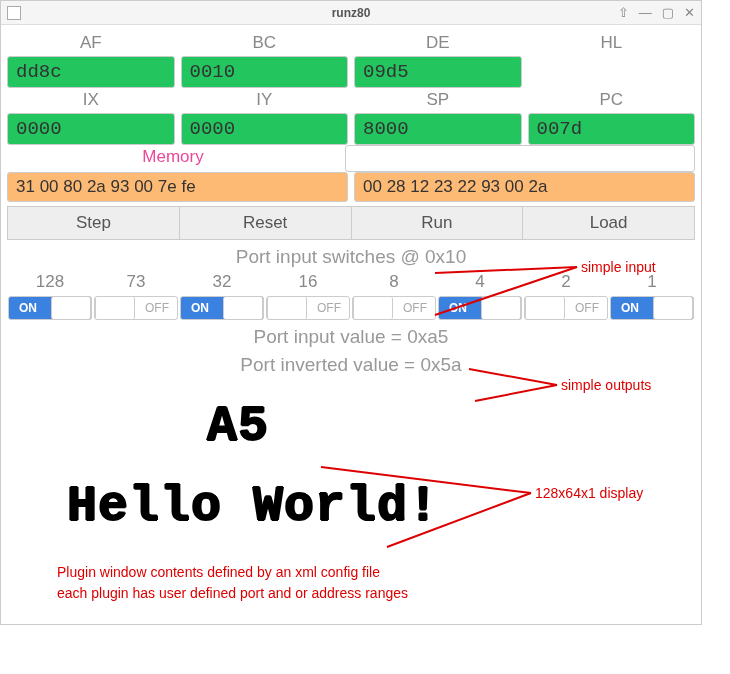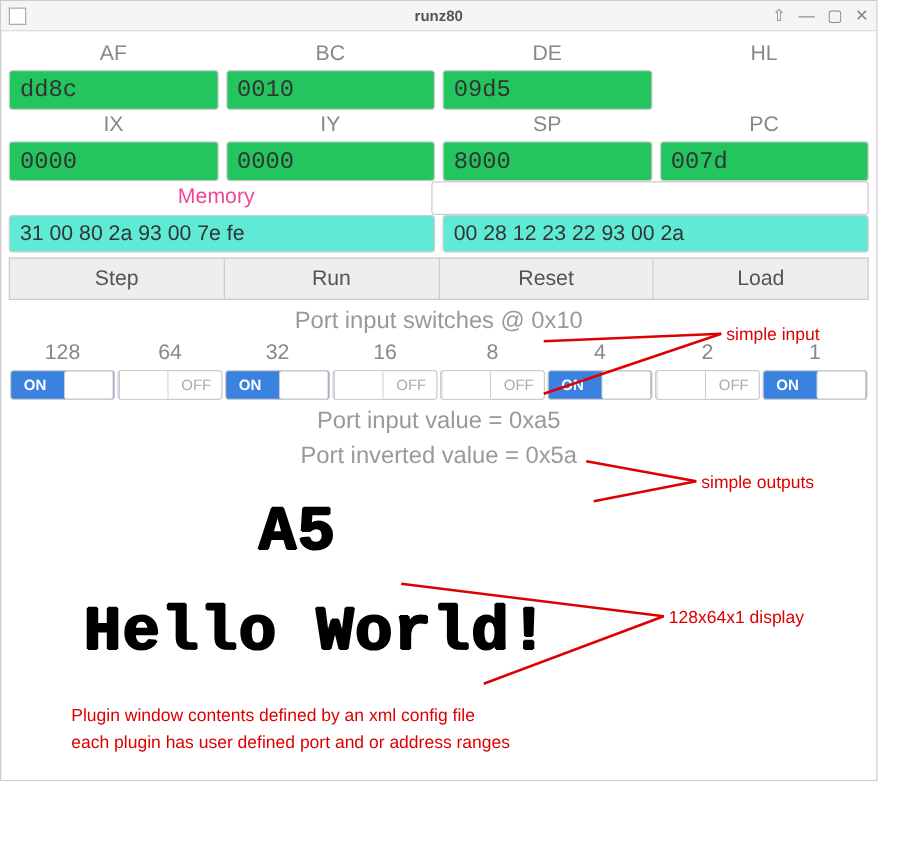--- a/index.html
+++ b/index.html
@@ -97,21 +97,21 @@
   .mem-val-row {
     display: flex;
     gap: 6px;
   }
   .mem-val-row input {
     flex: 1;
     font-size: 17px;
     padding: 4px 8px;
     border: 1px solid #ccc;
     border-radius: 3px;
-    background: #5eead4;
+    background: #fdba74;
     color: #333;
   }
   .btn-row {
     display: flex;
     margin-top: 4px;
     border-radius: 10px;
   }
   .btn-row button {
     flex: 1;
     font-size: 17px;
@@ -280,36 +280,36 @@
       <label style="flex:1">Memory</label>
       <input class="addr-input" style="flex: 1 1 0%;" value="">
     </div>
     <div class="mem-val-row">
       <input value="31 00 80 2a 93 00 7e fe" style="">
       <input value="00 28 12 23 22 93 00 2a" style="">
     </div>
 
     <div class="btn-row">
       <button>Step</button>
+      <button>Reset</button>
       <button>Run</button>
-      <button>Reset</button>
       <button>Load</button>
     </div>
 
     <div class="heading">Port input switches @ 0x10</div>
 
     <div class="bits-row" id="bits-row">
         <div class="bitcol">
           <div class="bitlabel">128</div>
           <div class="toggle on">
             <div class="knob"></div>
           </div>
         </div>
         <div class="bitcol">
-          <div class="bitlabel">64</div>
+          <div class="bitlabel">73</div>
           <div class="toggle off">
             <div class="knob"></div>
           </div>
         </div>
         <div class="bitcol">
           <div class="bitlabel">32</div>
           <div class="toggle on">
             <div class="knob"></div>
           </div>
         </div>

